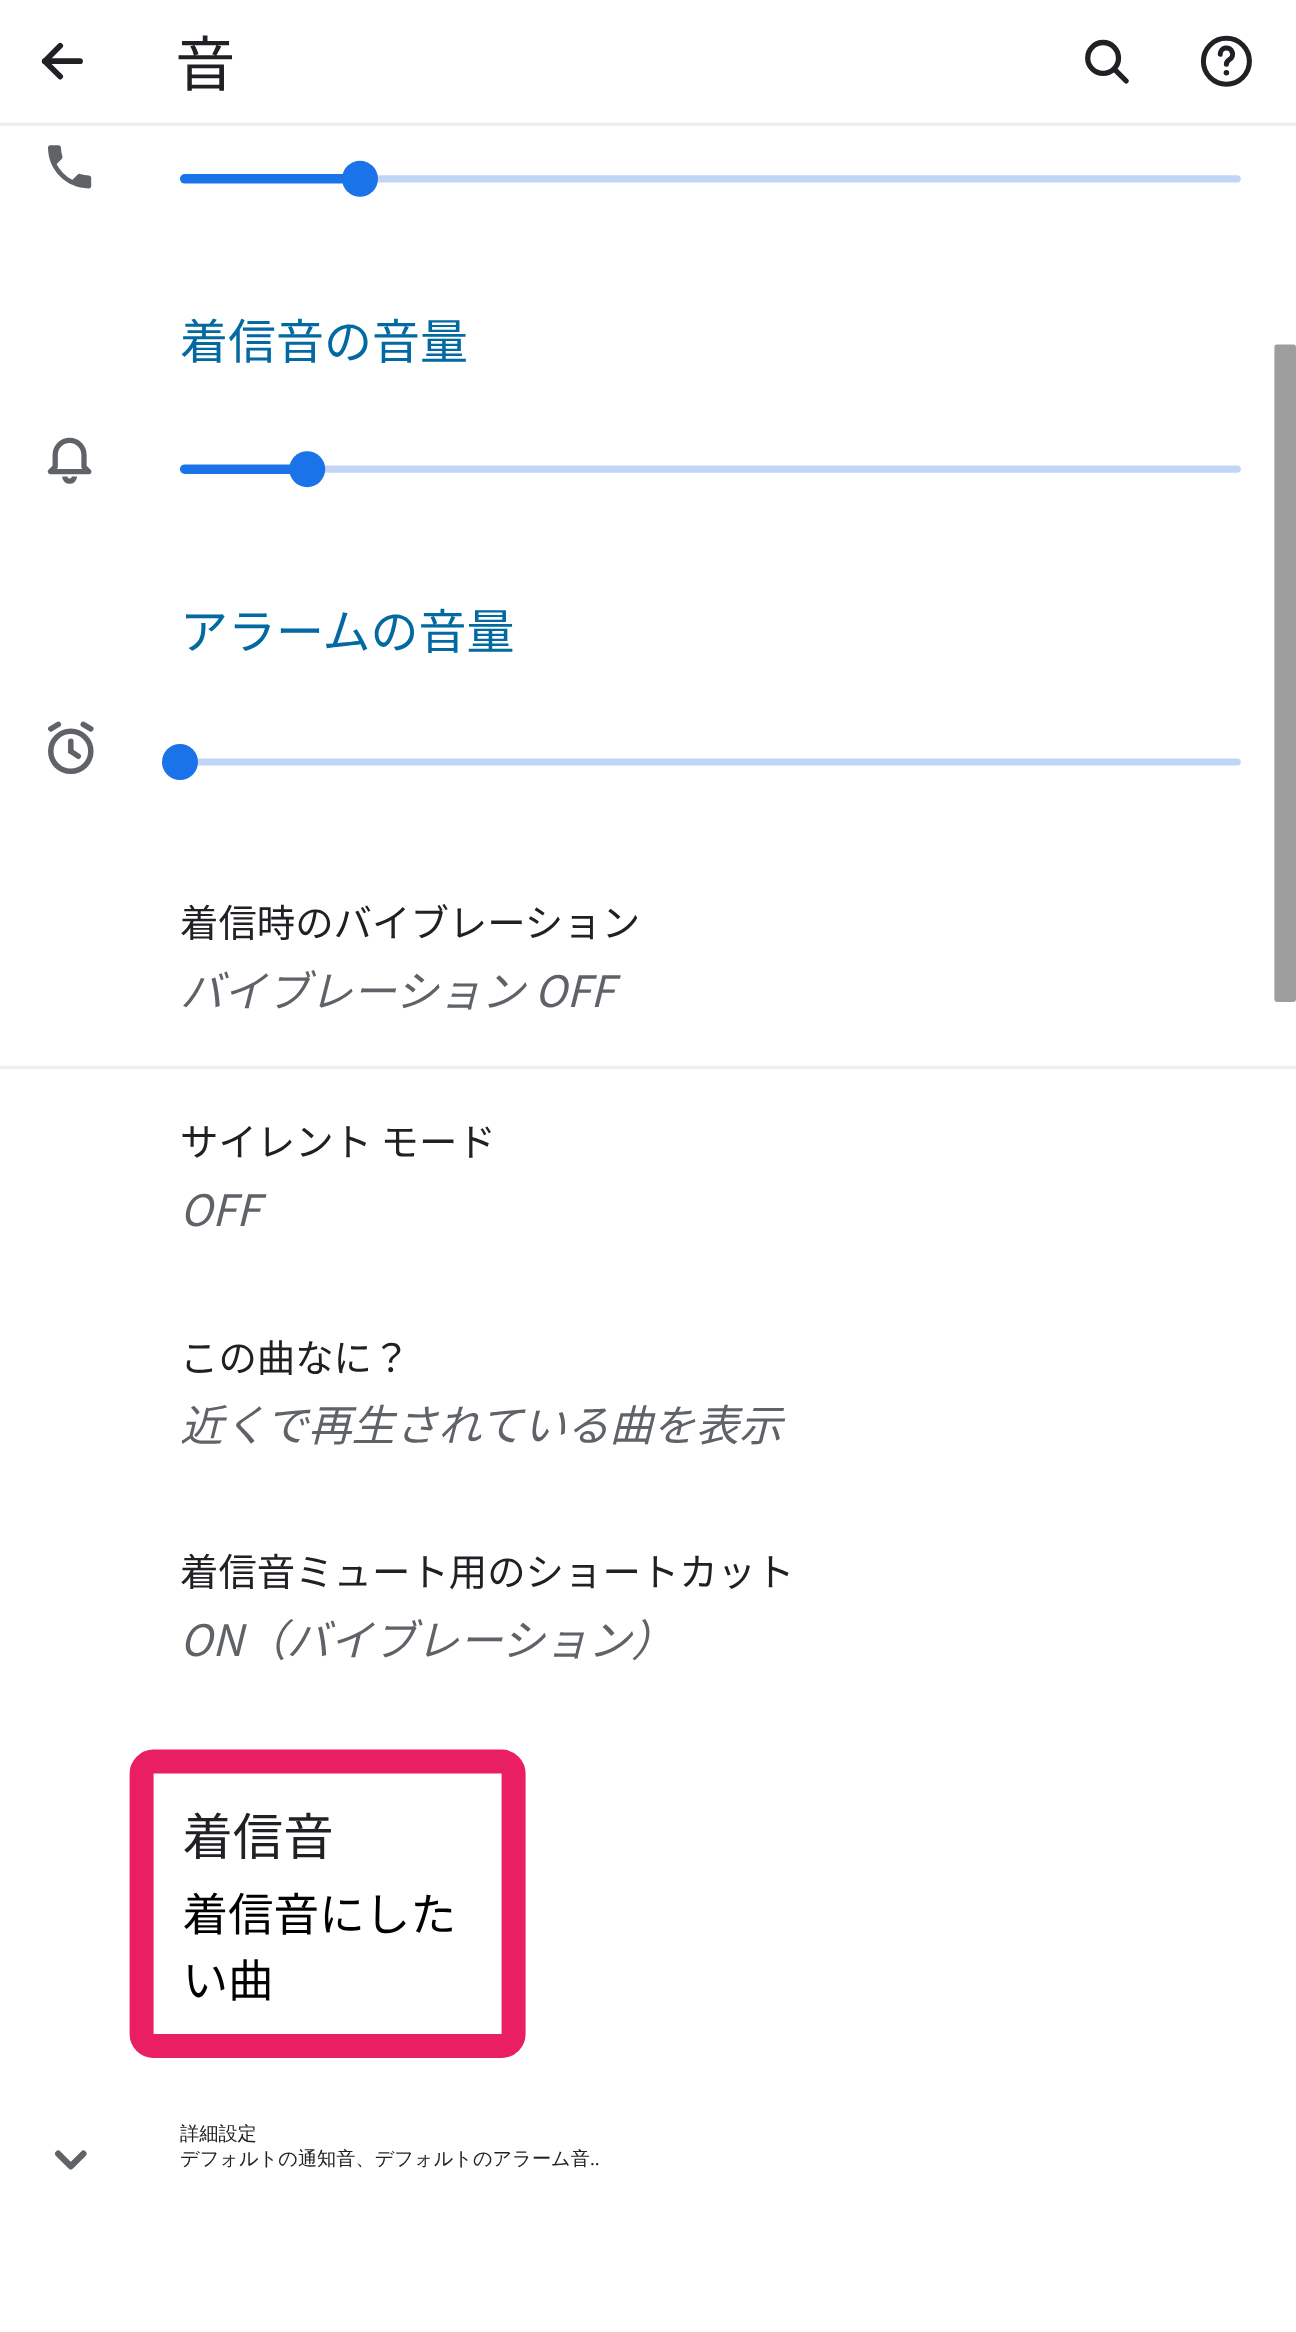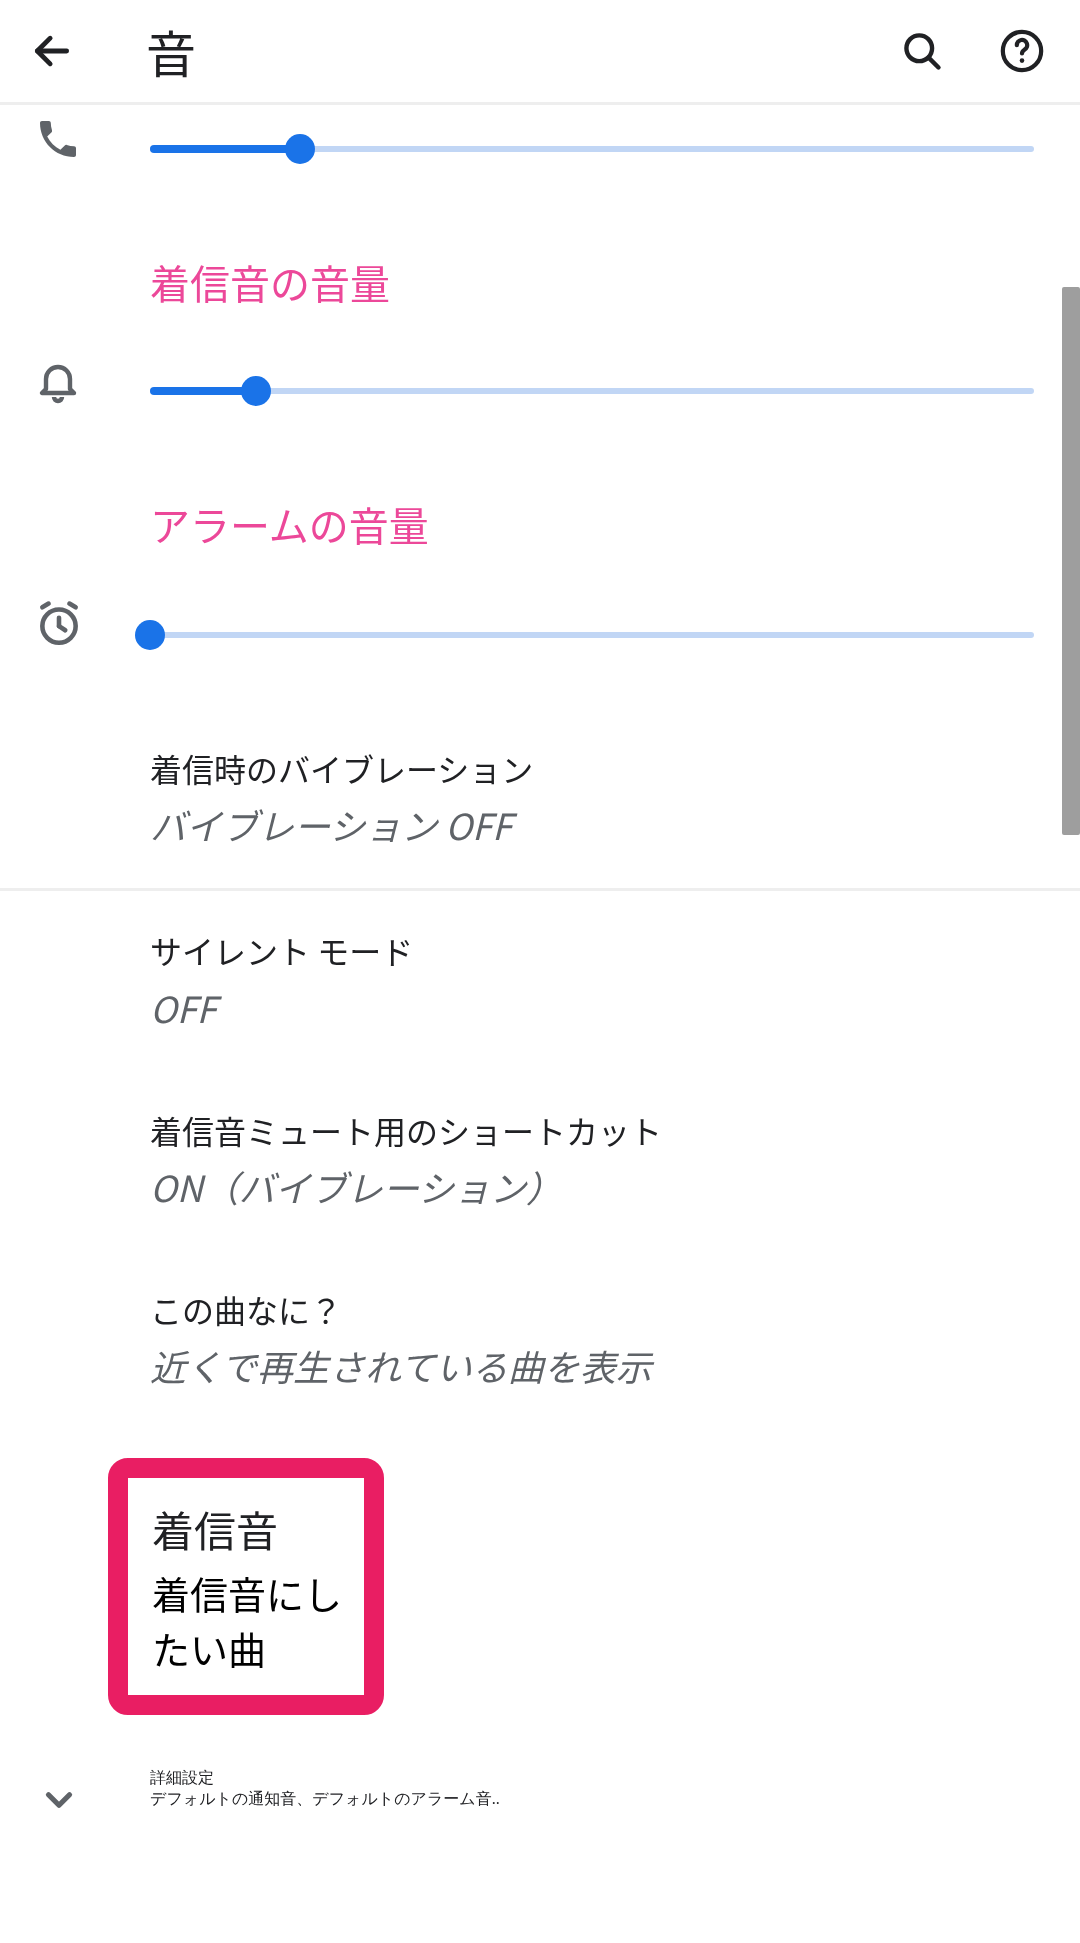--- a/index.html
+++ b/index.html
@@ -69,21 +69,21 @@
     justify-content: flex-start;
     padding-left: 34px;
     color: #5f6368;
   }
   .slider-body {
     flex: 1;
     padding-right: 46px;
   }
   .slider-label {
     font-size: 40px;
-    color: #ec4899;
+    color: #0369a1;
     margin-bottom: 38px;
   }
   .track {
     position: relative;
     height: 28px;
     display: flex;
     align-items: center;
   }
   .track .rail {
     position: absolute;
@@ -128,21 +128,21 @@
     height: 3px;
     background: #eeeeee;
   }
 
   
   .highlight-wrap {
     padding-left: 108px;
     margin: 28px 0 8px 0;
   }
   .highlight {
-    width: 276px;
+    width: 330px;
     border: 20px solid #e91e63;
     border-radius: 20px;
     padding: 20px 18px 20px 24px;
   }
   .highlight .primary {
     font-size: 42px;
     color: #202124;
   }
   .highlight .secondary {
     font-size: 38px;
@@ -287,27 +287,27 @@
   </div>
 
   <div class="divider"></div>
 
   <div class="item">
     <div class="primary">サイレント モード</div>
     <div class="secondary">OFF</div>
   </div>
 
   <div class="item">
+    <div class="primary">この曲なに？</div>
+    <div class="secondary">近くで再生されている曲を表示</div>
+  </div>
+
+  <div class="item">
     <div class="primary">着信音ミュート用のショートカット</div>
     <div class="secondary">ON（バイブレーション）</div>
-  </div>
-
-  <div class="item">
-    <div class="primary">この曲なに？</div>
-    <div class="secondary">近くで再生されている曲を表示</div>
   </div>
 
   <div class="highlight-wrap">
     <div class="highlight">
       <div class="primary">着信音</div>
       <div class="secondary">着信音にしたい曲</div>
     </div>
   </div>
 
   <div class="advanced-row">

